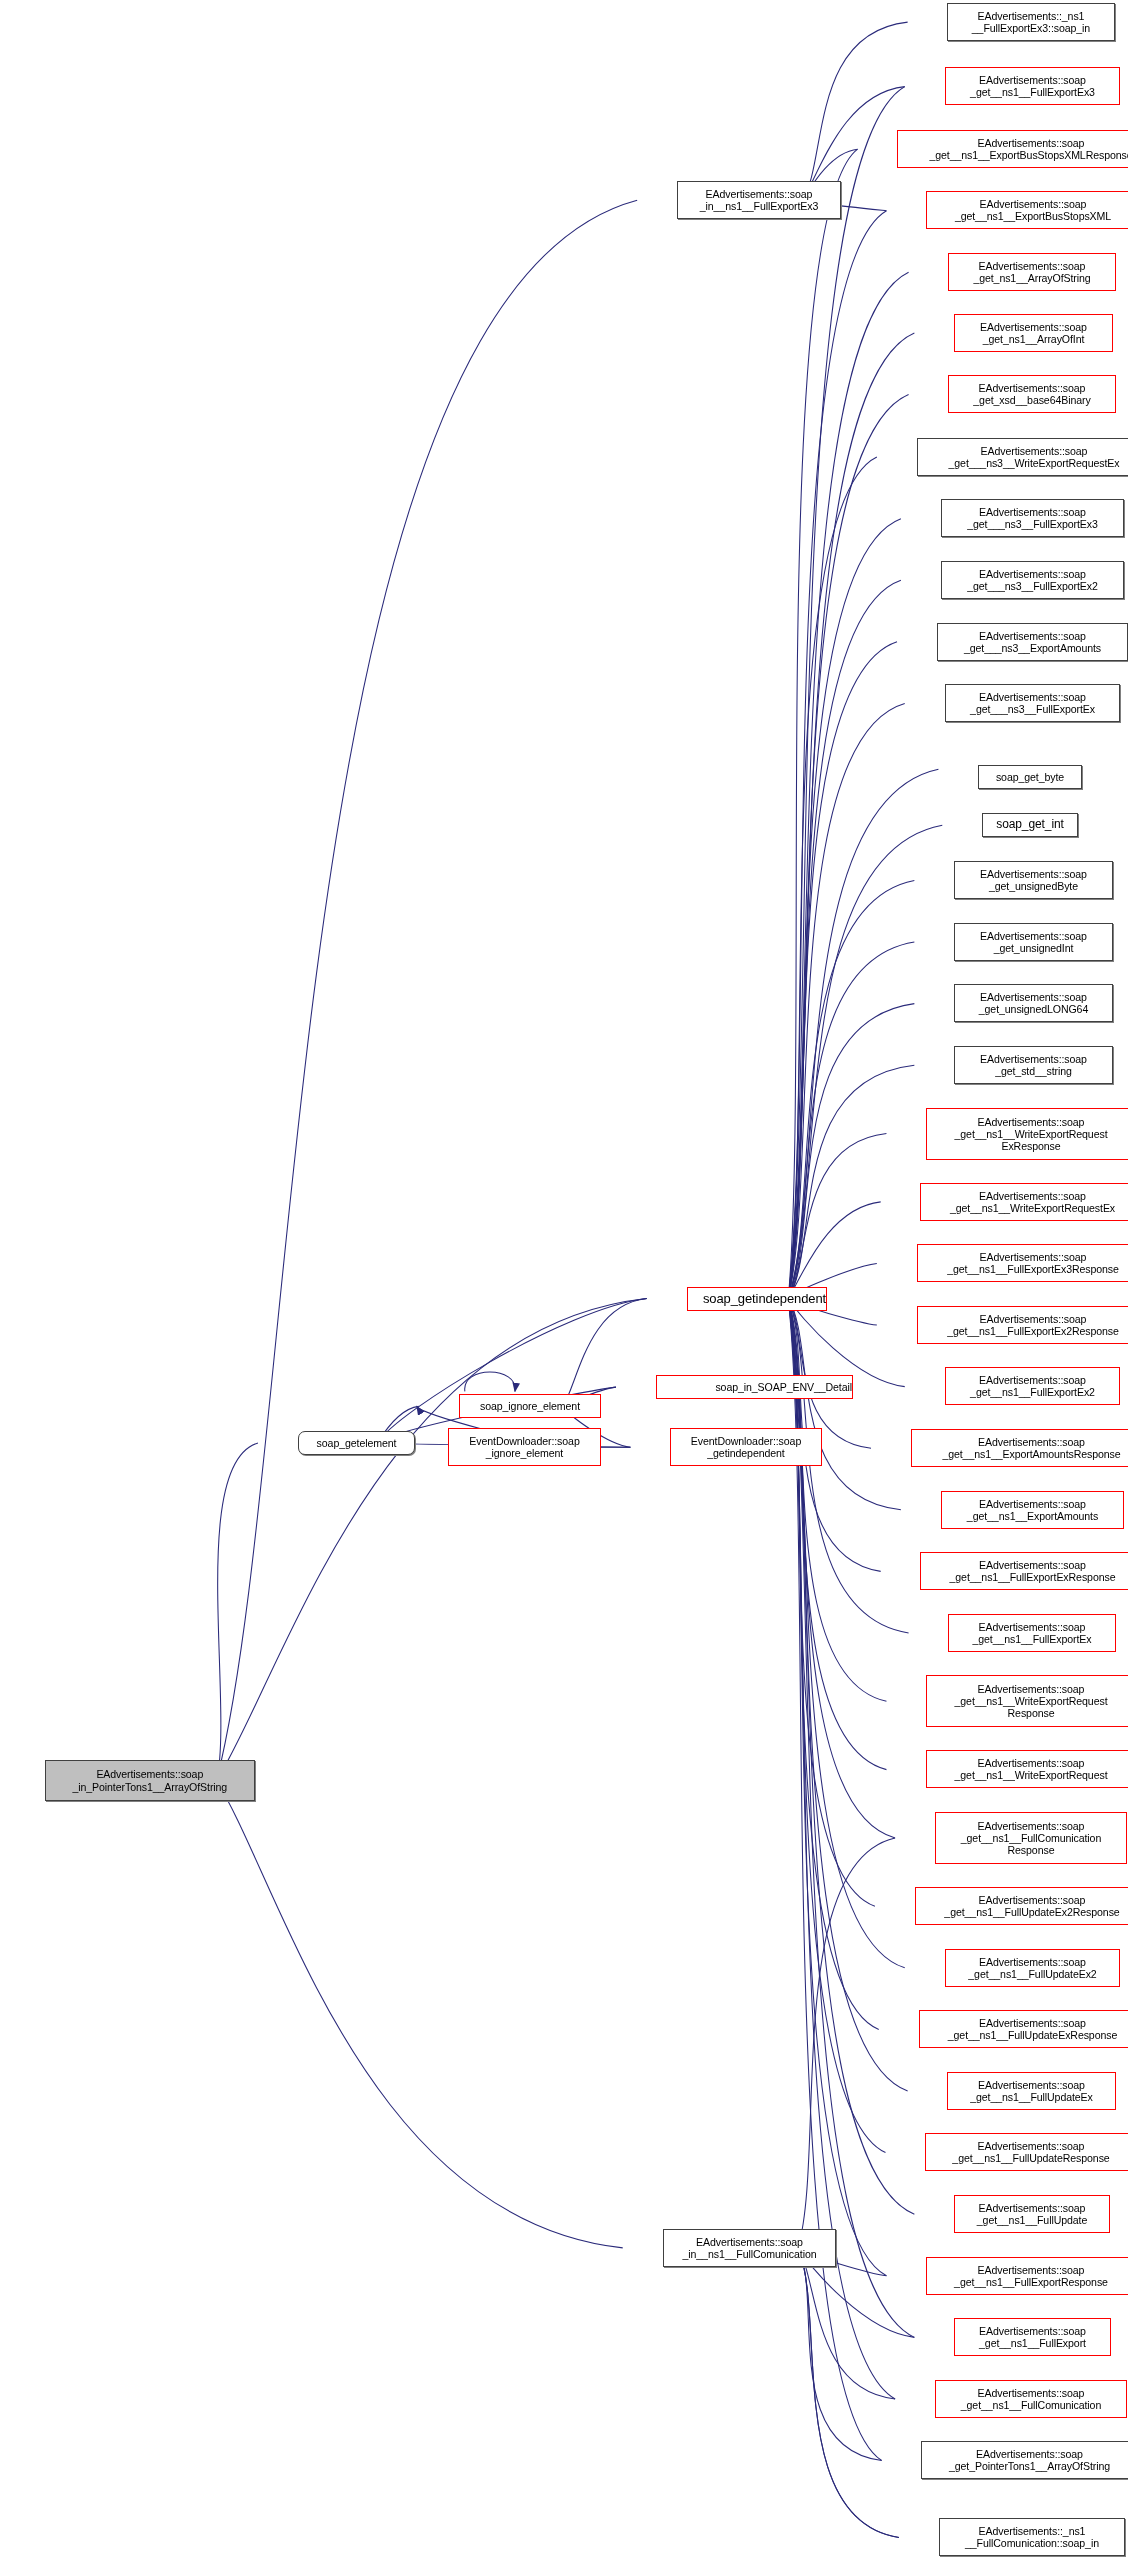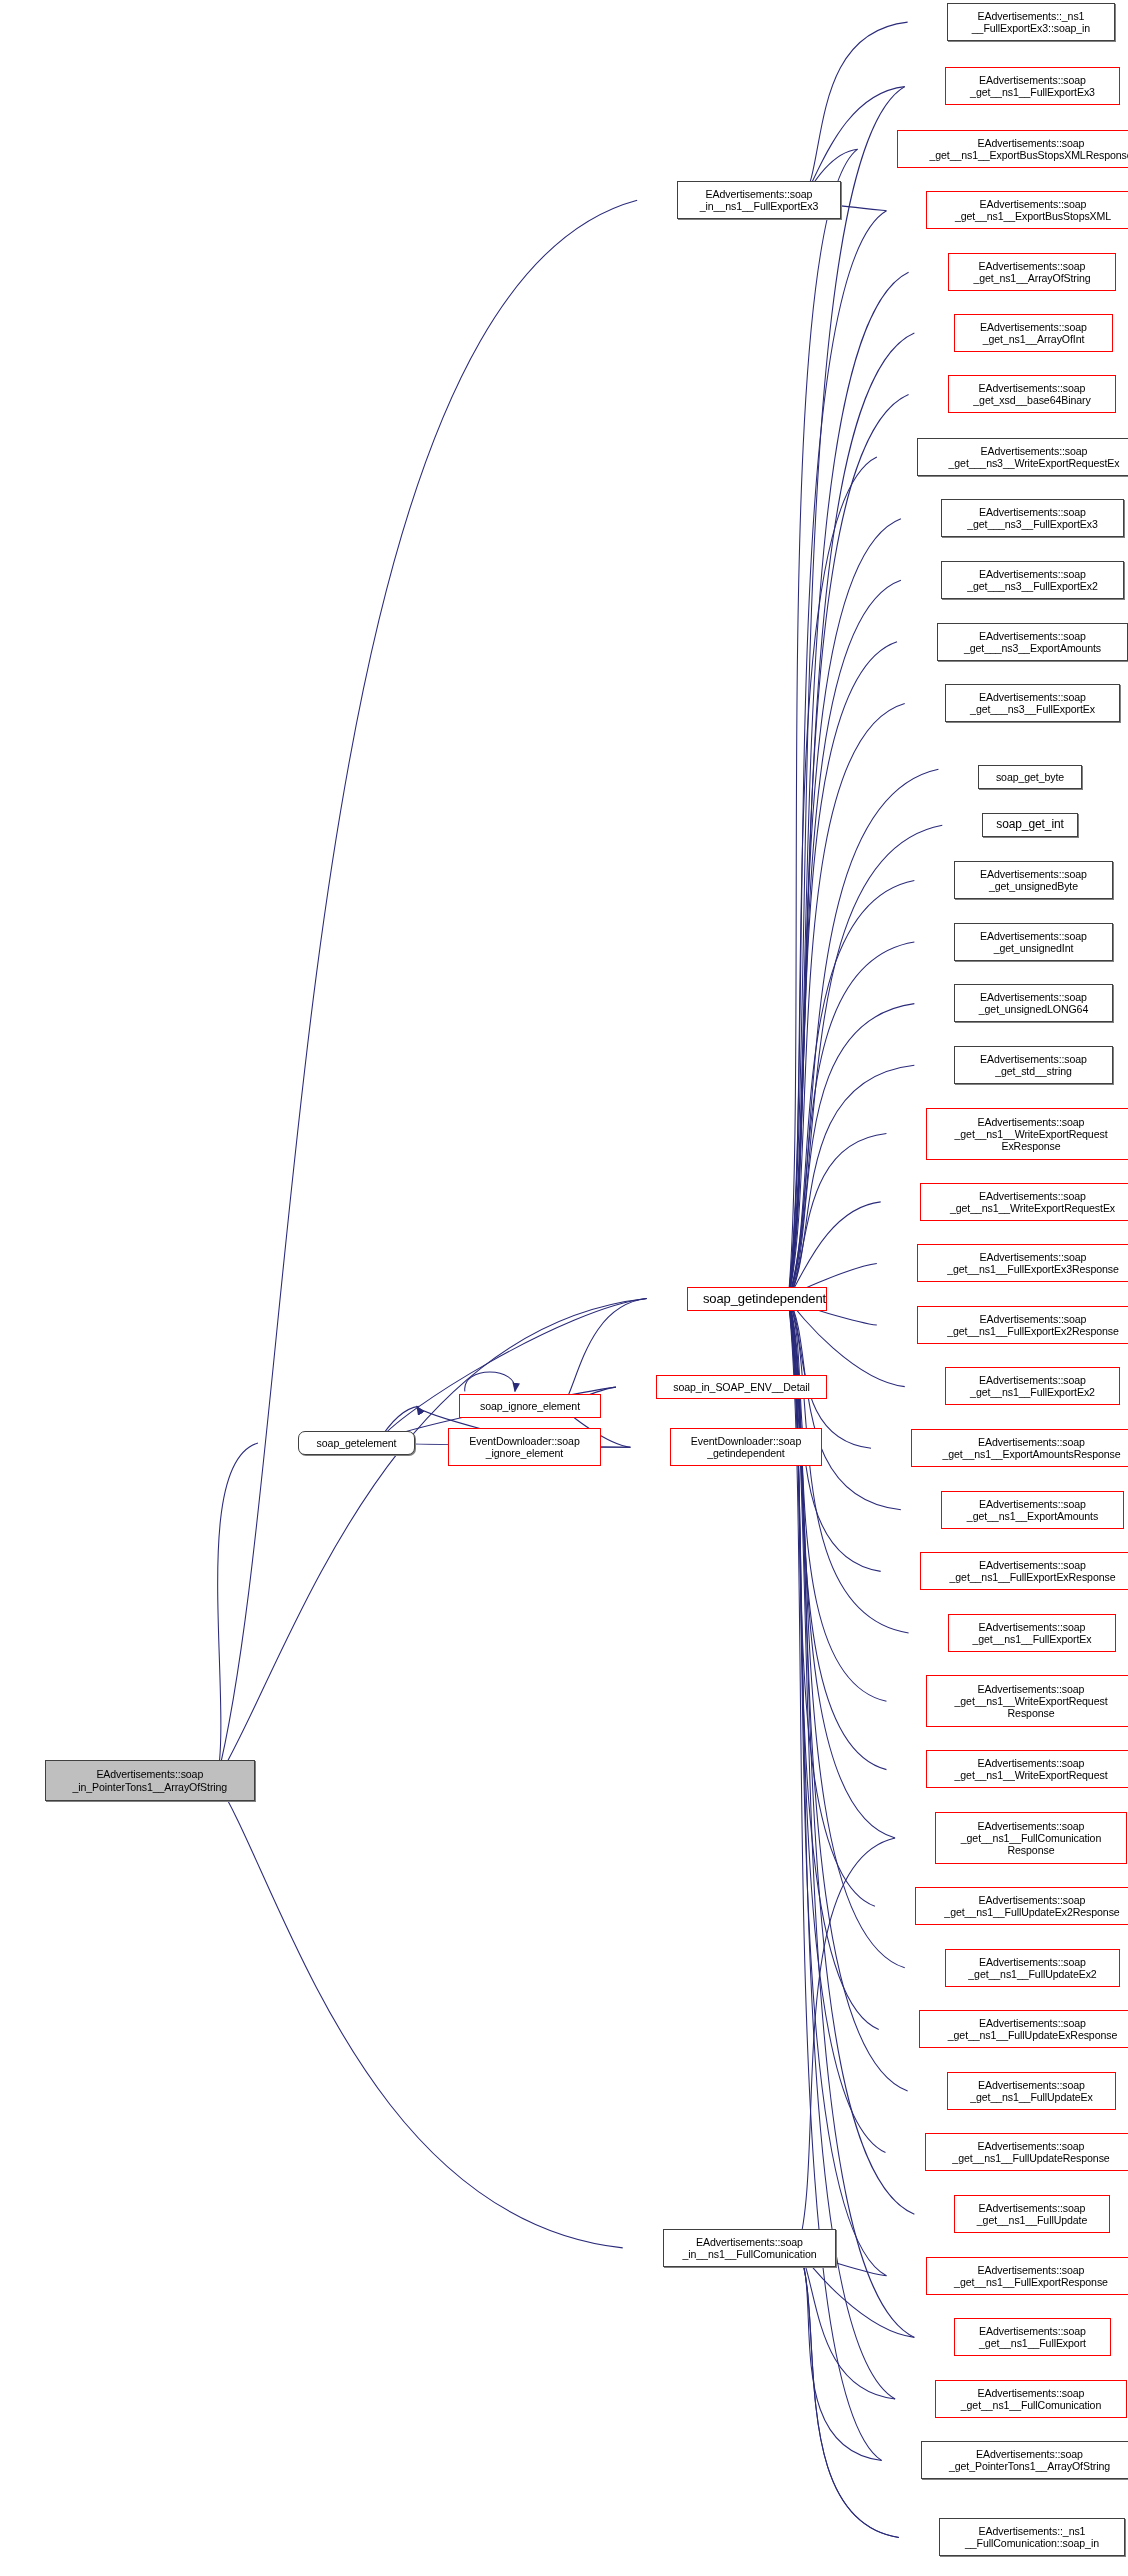--- a/index.html
+++ b/index.html
@@ -108,21 +108,21 @@
         <path d="M921,219 C914.95,218.34 835.5125,210.42 834,208" marker-end="url(#ah)"></path>
       </g>
   </svg>
 <div class="node root" style="left: 4.8px; top: 1760px; width: 210px; height: 41px; font-size: 10.6px;"><span>EAdvertisements::soap
 _in_PointerTons1__ArrayOfString</span></div>
     <div class="node black" style="left: 258px; top: 1431px; width: 117px; height: 24px; font-size: 10.6px; border-radius: 7px;"><span>soap_getelement</span></div>
     <div class="node red" style="left: 419px; top: 1394px; width: 142px; height: 24px; font-size: 10.6px;"><span>soap_ignore_element</span></div>
     <div class="node red" style="left: 408px; top: 1428px; width: 153px; height: 38px; font-size: 10.6px;"><span>EventDownloader::soap
 _ignore_element</span></div>
     <div class="node red" style="left: 647px; top: 1287px; width: 140px; height: 24px; font-size: 13px; padding-left: 15px;"><span>soap_getindependent</span></div>
-    <div class="node red" style="left: 616px; top: 1375px; width: 171px; height: 24px; font-size: 10.6px;"><span>soap_in_SOAP_ENV__Detail</span></div>
+    <div class="node red" style="left: 616px; top: 1375px; width: 197px; height: 24px; font-size: 10.6px; justify-content: flex-end;"><span>soap_in_SOAP_ENV__Detail</span></div>
     <div class="node red" style="left: 630px; top: 1428px; width: 152px; height: 38px; font-size: 10.6px;"><span>EventDownloader::soap
 _getindependent</span></div>
     <div class="node black" style="left: 637px; top: 181px; width: 164px; height: 38px; font-size: 10.6px;"><span>EAdvertisements::soap
 _in__ns1__FullExportEx3</span></div>
     <div class="node black" style="left: 623px; top: 2229px; width: 173px; height: 38px; font-size: 10.6px;"><span>EAdvertisements::soap
 _in__ns1__FullComunication</span></div>
     <div class="node black" style="left: 907px; top: 2.9px; width: 168px; height: 38px; font-size: 10.6px;"><span>EAdvertisements::_ns1
 __FullExportEx3::soap_in</span></div>
     <div class="node red" style="left: 905px; top: 67px; width: 175px; height: 38px; font-size: 10.6px;"><span>EAdvertisements::soap
 _get__ns1__FullExportEx3</span></div>

